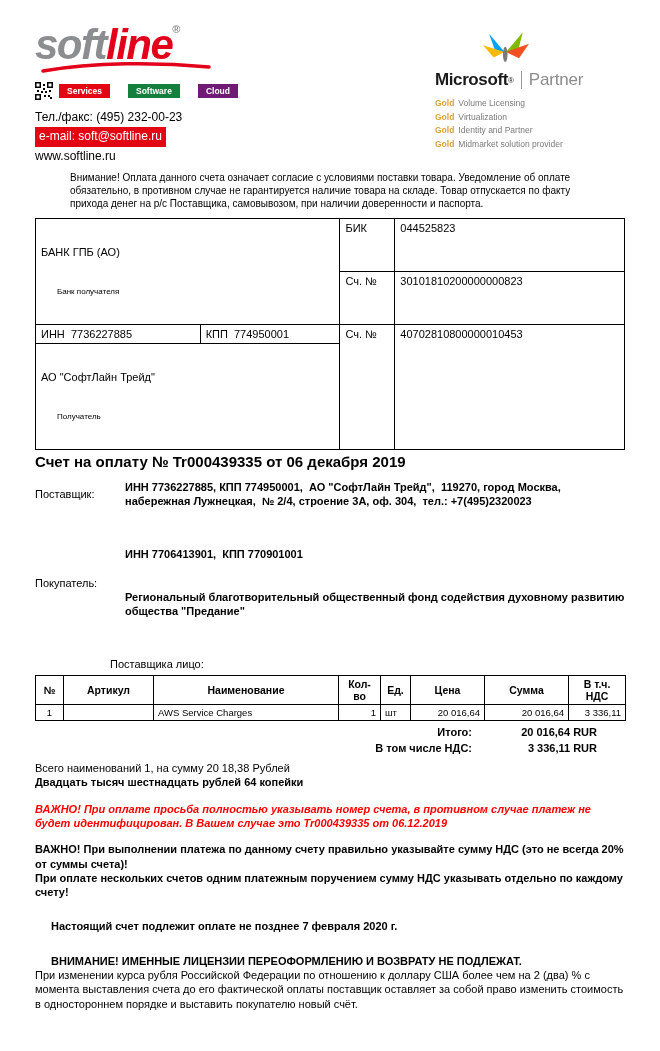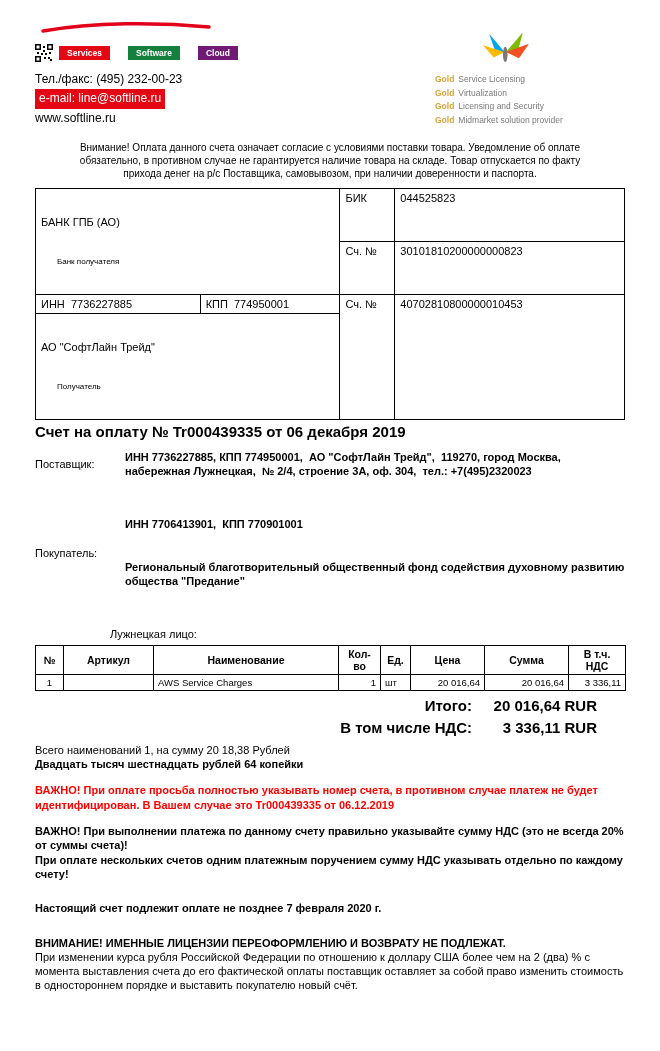--- a/index.html
+++ b/index.html
@@ -27,57 +27,58 @@
   .ms-row { display:flex; align-items:center; white-space:nowrap; }
   .ms-brand { font-weight:bold; font-size:17px; color:#1a1a1a; letter-spacing:-0.4px; }
   .ms-reg { font-size:8px; color:#1a1a1a; vertical-align:top; }
   .ms-div { border-left:1px solid #9a9a9a; height:18px; margin:0 7px; }
   .ms-name { font-size:17px; color:#8c8c8c; letter-spacing:-0.2px; }
   .gold-list { margin-top:7px; }
   .gold-line { font-size:8.5px; line-height:1.6; white-space:nowrap; }
   .gold-tier { color:#d9a23a; font-weight:bold; margin-right:4px; }
   .gold-prog { color:#7a7a7a; }
   
-  .notice { width:520px; margin:14px auto 0 auto; font-size:10px; line-height:1.3; text-align:center; }
+  .notice { width:520px; margin:6px auto 0 auto; font-size:10px; line-height:1.3; text-align:left; }
   
   table.bank { width:100%; border-collapse:collapse; margin-top:8px; }
   table.bank td { border:1px solid #000; padding:3px 5px; vertical-align:top; font-size:11px; white-space:pre-wrap; }
   .cap { font-size:8px; line-height:1.1; }
   .bank-left .cap { margin-top:6px;padding-left:16px; }
   
   .title { margin-top:3px; font-size:15px; font-weight:bold; }
   
   .party { display:flex; margin-top:10px; align-items:center; }
   .party-label { width:90px; flex-shrink:0; font-size:11px; }
   .party-text { font-weight:bold; font-size:11px; line-height:1.3; white-space:pre-wrap; }
   .contact-person { margin-top:11px; margin-left:75px; font-size:11px; }
   
   table.items { width:100%; border-collapse:collapse; margin-top:5px; table-layout:fixed; }
   table.items th, table.items td { border:1px solid #000; font-size:10.5px; padding:2px 4px; }
   table.items th { font-weight:bold; text-align:center; line-height:1.15; vertical-align:middle; }
   table.items td { font-size:9.5px; }
   .ta-c { text-align:center; } .ta-r { text-align:right; } .ta-l { text-align:left; }
   
   .totals { margin-top:4px; padding-right:28px; }
-  .totals-row { display:flex; justify-content:flex-end; font-weight:bold; font-size:15px; line-height:1.45; }
+  .totals-row { display:flex; justify-content:flex-end; font-weight:bold; font-size:11px; line-height:1.45; }
   .totals-value { width:125px; text-align:right; }
   
   .p { font-size:11px; line-height:1.3; }
   .b { font-weight:bold; }
-  .red { color:#ff0000; font-weight:bold; }
-  .mt4{margin-top:4px;} .mt12{margin-top:12px;} .mt20{margin-top:20px;}
+  .red { color:#ff0000; font-weight:bold;font-style:italic; }
+  .mt4{margin-top:4px;} .mt12{margin-top:12px;} .mt20{margin-top:20px;margin-left:16px;}
 </style>
 </head>
 <body>
 
 <div class="page">
 
   <div class="header">
     <div>
       <div class="logo">
+        <div class="logo-word"><span class="logo-soft">soft</span><span class="logo-line">line</span><span class="logo-reg">®</span></div>
         <svg class="logo-swoosh" width="175" height="14" viewBox="0 0 175 14">
           <path d="M4,11 C55,2 118,2 170,7" stroke="#e2001a" stroke-width="3.5" fill="none" stroke-linecap="round"></path>
         </svg>
       </div>
       <div class="tabs-row">
         <svg width="18" height="18" viewBox="0 0 18 18">
           <rect width="18" height="18" fill="#fff"></rect>
           <rect x="0" y="0" width="6" height="6" fill="#000"></rect>
             <rect x="1.5" y="1.5" width="3" height="3" fill="#fff"></rect>
           <rect x="12" y="0" width="6" height="6" fill="#000"></rect>
@@ -95,37 +96,43 @@
           <rect x="15" y="15" width="2" height="2" fill="#000"></rect>
         </svg>
         <div class="tabs">
           <span class="tab" style="background:#e30613">Services</span>
           <span class="tab" style="background:#15803d">Software</span>
           <span class="tab" style="background:#701a75">Cloud</span>
         </div>
       </div>
       <div class="contact">
         <div>Тел./факс: (495) 232-00-23</div>
-        <div><span class="email-strip">e-mail: line@softline.ru</span></div>
+        <div><span class="email-strip">e-mail: soft@softline.ru</span></div>
         <div>www.softline.ru</div>
       </div>
     </div>
 
     <div class="partner">
       <svg class="butterfly" width="46" height="34" viewBox="0 0 60 44">
         <path d="M28,26 L8,2 L17,28 Z" fill="#00a4ef"></path>
         <path d="M28,26 L0,17 L14,33 Z" fill="#ffb900"></path>
         <path d="M30,26 L52,0 L45,27 Z" fill="#7fba00"></path>
         <path d="M30,26 L60,15 L47,34 Z" fill="#f25022"></path>
         <ellipse cx="29" cy="29" rx="3" ry="10" fill="#7a7a7a"></ellipse>
       </svg>
+      <div class="ms-row">
+        <span class="ms-brand">Microsoft</span>
+          <span class="ms-reg">®</span>
+        <span class="ms-div"></span>
+        <span class="ms-name">Partner</span>
+      </div>
       <div class="gold-list">
-        <div class="gold-line"><span class="gold-tier">Gold</span><span class="gold-prog">Service Licensing</span></div>
+        <div class="gold-line"><span class="gold-tier">Gold</span><span class="gold-prog">Volume Licensing</span></div>
         <div class="gold-line"><span class="gold-tier">Gold</span><span class="gold-prog">Virtualization</span></div>
-        <div class="gold-line"><span class="gold-tier">Gold</span><span class="gold-prog">Licensing and Security</span></div>
+        <div class="gold-line"><span class="gold-tier">Gold</span><span class="gold-prog">Identity and Partner</span></div>
         <div class="gold-line"><span class="gold-tier">Gold</span><span class="gold-prog">Midmarket solution provider</span></div>
       </div>
     </div>
   </div>
 
   <p class="notice">Внимание! Оплата данного счета означает согласие с условиями поставки товара. Уведомление об оплате обязательно, в противном случае не гарантируется наличие товара на складе. Товар отпускается по факту прихода денег на р/с Поставщика, самовывозом, при наличии доверенности и паспорта.</p>
 
   <table class="bank">
     <colgroup>
         <col style="width:165px">
@@ -167,21 +174,21 @@
     <div class="party-label">Поставщик:</div>
     <div class="party-text">ИНН 7736227885, КПП 774950001,  АО "СофтЛайн Трейд",  119270, город Москва, набережная Лужнецкая,  № 2/4, строение 3А, оф. 304,  тел.: +7(495)2320023</div>
   </div>
   <div class="party">
     <div class="party-label">Покупатель:</div>
     <div class="party-text">
       <div>ИНН 7706413901,  КПП 770901001</div>
       <div>Региональный благотворительный общественный фонд содействия духовному развитию общества "Предание"</div>
     </div>
   </div>
-  <div class="contact-person">Лужнецкая лицо:</div>
+  <div class="contact-person">Поставщика лицо:</div>
 
   <table class="items">
     <colgroup>
       <col style="width:28px">
         <col style="width:90px">
         <col style="width:185px">
         <col style="width:42px">
       <col style="width:30px">
         <col style="width:74px">
         <col style="width:84px">

